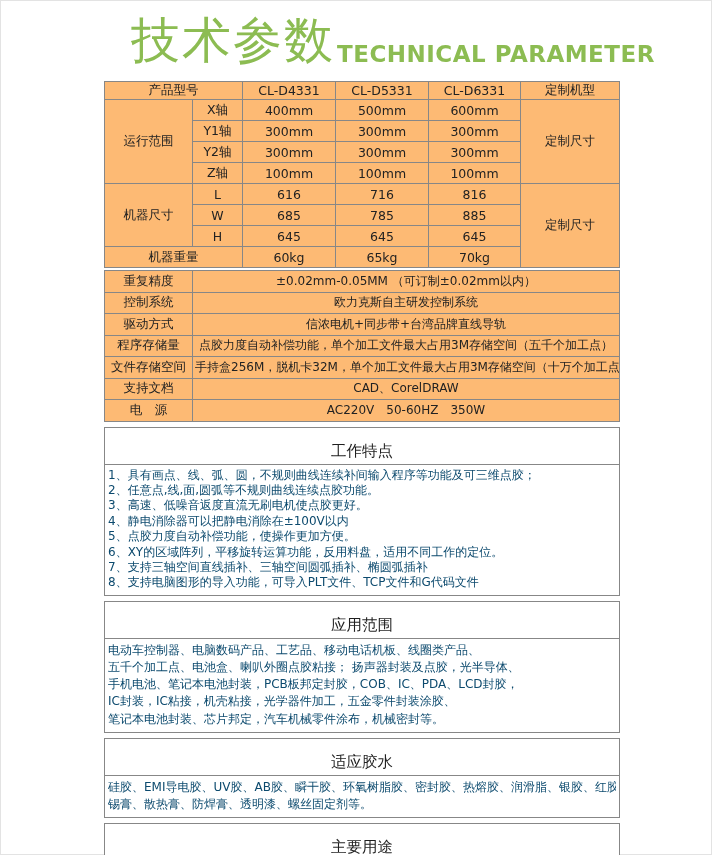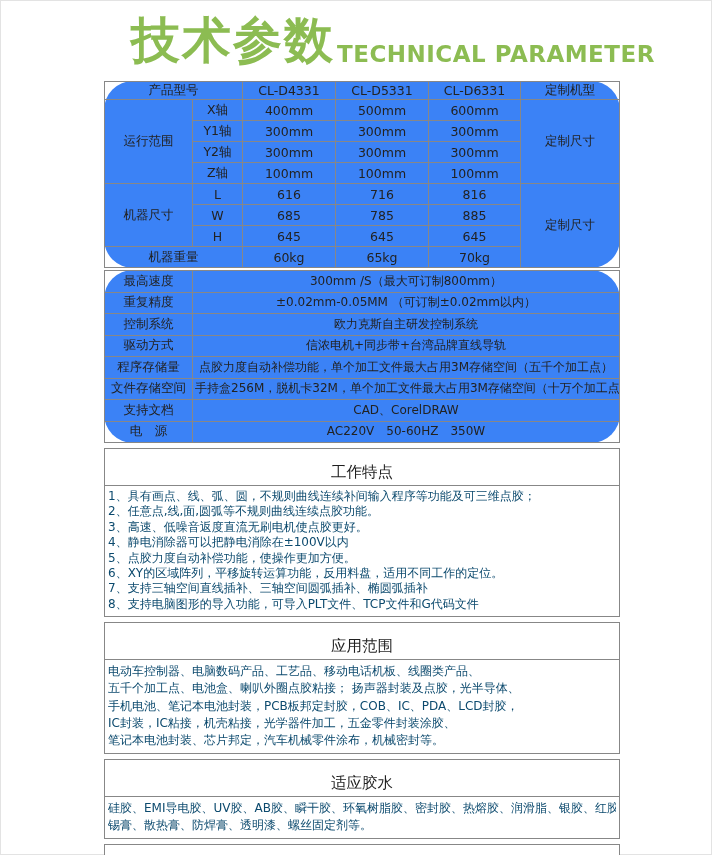--- a/index.html
+++ b/index.html
@@ -13,30 +13,30 @@
   .sheet {
     position:absolute; left:0; top:0; width:712px; height:855px;
     background:#ffffff; border:1px solid #e3e3e3;
   }
   
   .title-wrap {
     position:absolute; left:130px; top:4px; height:66px;
     display:flex; align-items:flex-end;
   }
   .title-zh {
-    font-size:49px; font-weight:700; color:#8cbc52;
+    font-size:49px; font-weight:400; color:#8cbc52;
     letter-spacing:2px; line-height:60px;
   }
   .title-en {
     font-size:23px; color:#8cbc52; font-weight:700;
     letter-spacing:0.5px; line-height:34px; margin-left:2px;
   }
   
   .content { position:absolute; left:103px; top:80px; width:516px; }
-  table { border-collapse:collapse; table-layout:fixed; width:515px; background:#3b82f6;border-radius:29px; }
+  table { border-collapse:collapse; table-layout:fixed; width:515px; background:#fdba74; }
   td {
     border:1px solid #878787; text-align:center; vertical-align:middle;
     font-size:12.5px; color:#222; padding:0 2px; height:21px;
     overflow:hidden; white-space:nowrap;
   }
   tr.hdr td { height:17px; }
   .specs td { height:21.5px; white-space:pre; }
   .specs { margin-top:2px; }
   .specs td.v { font-size:12px; }
   
@@ -134,24 +134,20 @@
       </tr>
     </tbody>
       </table>
 
     <table class="specs">
       <colgroup>
           <col style="width:88px">
           <col style="width:427px">
         </colgroup>
       <tbody>
-          <tr>
-        <td>最高速度</td>
-        <td class="v">300mm /S（最大可订制800mm）</td>
-      </tr>
       <tr>
         <td>重复精度</td>
         <td class="v">±0.02mm-0.05MM （可订制±0.02mm以内）</td>
       </tr>
       <tr>
         <td>控制系统</td>
         <td class="v">欧力克斯自主研发控制系统</td>
       </tr>
       <tr>
         <td>驱动方式</td>

